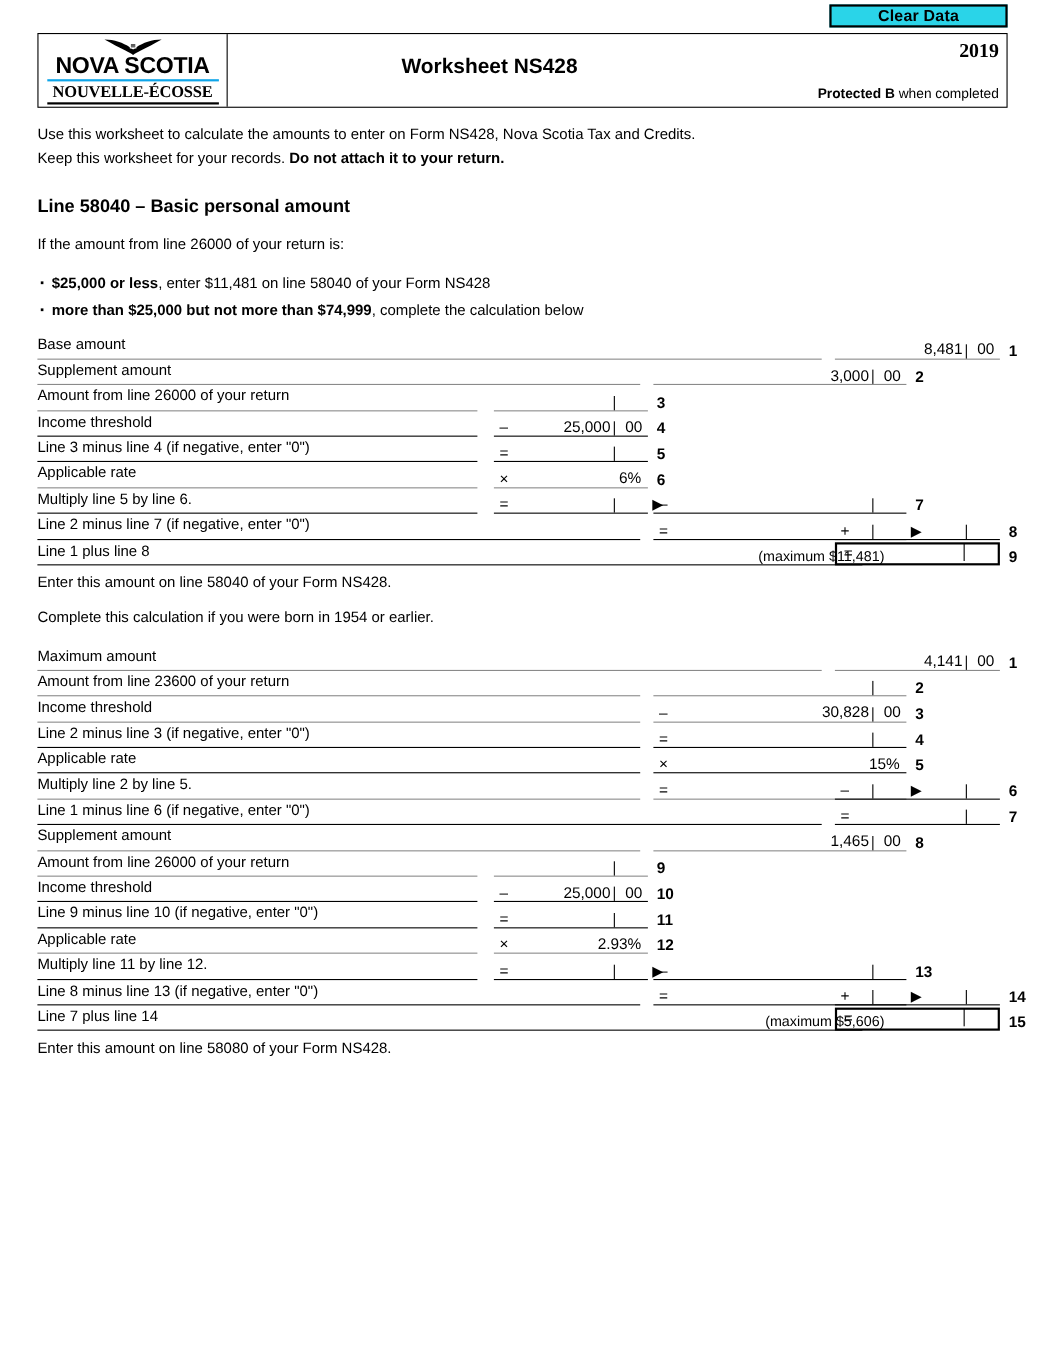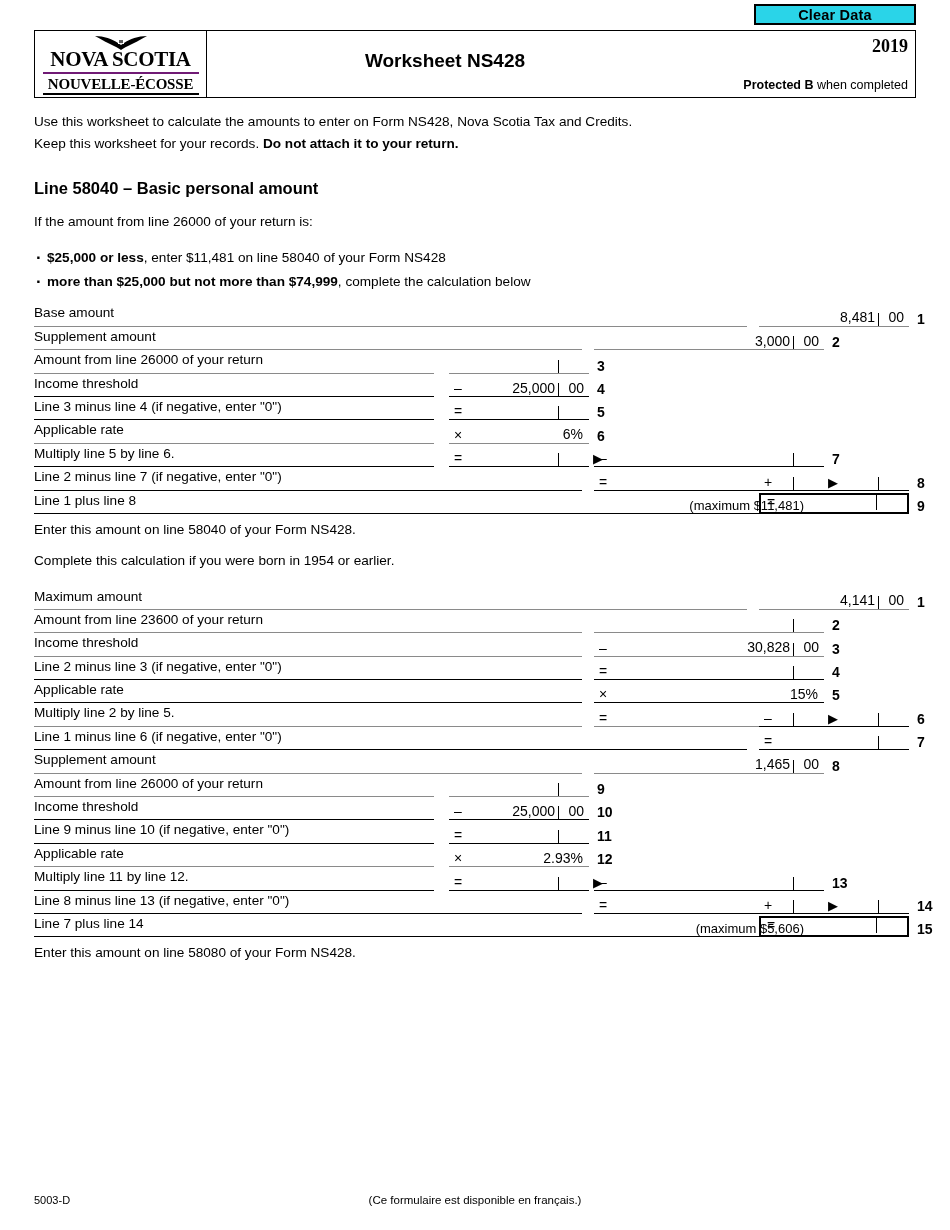--- a/index.html
+++ b/index.html
@@ -39,24 +39,24 @@
   }
   .logo-cell {
     width:172px;
     border-right:1px solid #000;
     display:flex; align-items:center; justify-content:center;
     padding:3px 6px 2px;
   }
   .logo { width:156px; position:relative; }
   .logo-bird { height:17px; display:flex; justify-content:center; align-items:flex-end; margin-bottom:-2px; }
   .logo-l1 {
-    font-family:Liberation Serif, serif;
+    font-family:Liberation Sans, sans-serif;
     font-weight:700; font-size:21px; letter-spacing:-.3px;
     text-align:center; line-height:1.02;
-    border-bottom:2px solid #701a75;
+    border-bottom:2px solid #0ea5e9;
     padding-bottom:1px;
   }
   .logo-l2 {
     font-family:"Liberation Serif", serif;
     font-weight:700; font-size:15px; letter-spacing:-.2px;
     text-align:center; line-height:1.15;
     border-bottom:2px solid #000;
     margin-top:2px; padding-bottom:0px;
   }
   .title-cell {
@@ -523,18 +523,14 @@
         <div class="fld heavy boxed" style="left: 725px; width: 150px;">
           <div class="sign">=</div>
           <div class="cents-tick" style="right: 30px;"></div>
         </div>
         <div class="maxnote" style="left: 560px; width: 210px;">(maximum $5,606)</div>
         <div class="lnum" style="left: 883px;">15</div>
       </div>
     </div>
   <div class="after-note">Enter this amount on line 58080 of your Form NS428.</div>
 
-  <div class="footer">
-    <div class="code">5003-D</div>
-    <div class="fr">(Ce formulaire est disponible en français.)</div>
-  </div>
 
 </div>
 
 </body></html>

